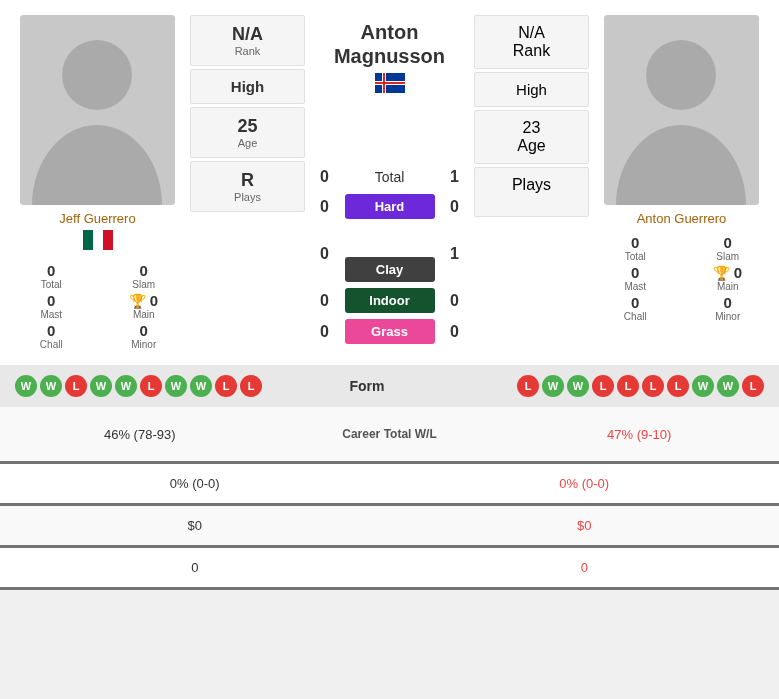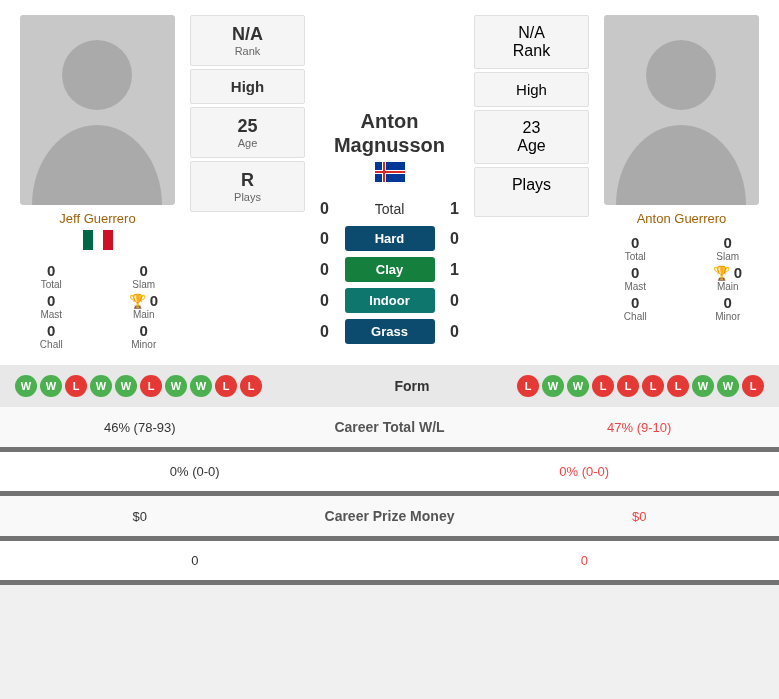--- a/index.html
+++ b/index.html
@@ -119,21 +119,21 @@
       font-size: 11px;
       color: #666;
     }
 
     
     .center-section {
       flex: 1;
       display: flex;
       flex-direction: column;
       align-items: center;
-      justify-content: flex-end;
+      justify-content: space-between;
       padding-top: 5px;
     }
 
     .player-name-center {
       font-size: 20px;
       font-weight: bold;
       color: #333;
       text-align: center;
       line-height: 1.2;
     }
@@ -163,24 +163,24 @@
     .surface-badge {
       width: 90px;
       padding: 5px 0;
       text-align: center;
       color: #fff;
       font-size: 13px;
       font-weight: bold;
       border-radius: 3px;
     }
 
-    .surface-hard { background: #0c4a6e; }
-    .surface-clay { background: #15803d; }
-    .surface-indoor { background: #0f766e; }
-    .surface-grass { background: #0c4a6e; }
+    .surface-hard { background: #6d28d9; }
+    .surface-clay { background: #404040; margin-top: 32px; }
+    .surface-indoor { background: #14532d; }
+    .surface-grass { background: #ec4899; }
 
     .total-row {
       display: flex;
       align-items: center;
       justify-content: center;
       gap: 10px;
       margin-bottom: 8px;
     }
 
     .total-score {
@@ -235,53 +235,53 @@
       color: #fff;
     }
 
     .badge-w { background: #4caf50; }
     .badge-l { background: #e53935; }
 
     .form-label {
       font-size: 14px;
       font-weight: bold;
       color: #333;
-      text-align: right;
+      text-align: left;
       min-width: 80px;
     }
 
     
     .stats-table {
       width: 100%;
     }
 
     .stats-row {
       display: flex;
       align-items: center;
-      border-bottom: 5px solid #737373;
+      border-bottom: 3px solid #737373;
       background: #fff;
     }
 
     .stats-row:nth-child(odd) {
       background: #f9f9f9;
     }
 
     .stats-row-left {
       flex: 1;
       text-align: center;
       padding: 12px 10px;
       font-size: 13px;
       color: #333;
     }
 
     .stats-row-center {
       width: 220px;
       text-align: center;
-      padding: 12px 10px;
-      font-size: 14px;
+      padding: 20px 10px;
+      font-size: 12px;
       font-weight: bold;
       color: #555;
     }
 
     .stats-row-right {
       flex: 1;
       text-align: center;
       padding: 12px 10px;
       font-size: 13px;
       color: #ef4444;
@@ -519,21 +519,20 @@
         <div class="stats-row-left">46% (78-93)</div>
         <div class="stats-row-center">Career Total W/L</div>
         <div class="stats-row-right">47% (9-10)</div>
       </div>
       <div class="stats-row">
         <div class="stats-row-left">0% (0-0)</div>
         <div class="stats-row-right">0% (0-0)</div>
       </div>
       <div class="stats-row">
         <div class="stats-row-left">$0</div>
-        <div class="stats-row-center">Career Prize Money</div>
         <div class="stats-row-right">$0</div>
       </div>
       <div class="stats-row">
         <div class="stats-row-left">0</div>
         <div class="stats-row-right">0</div>
       </div>
     </div>
 
 </div>
 

